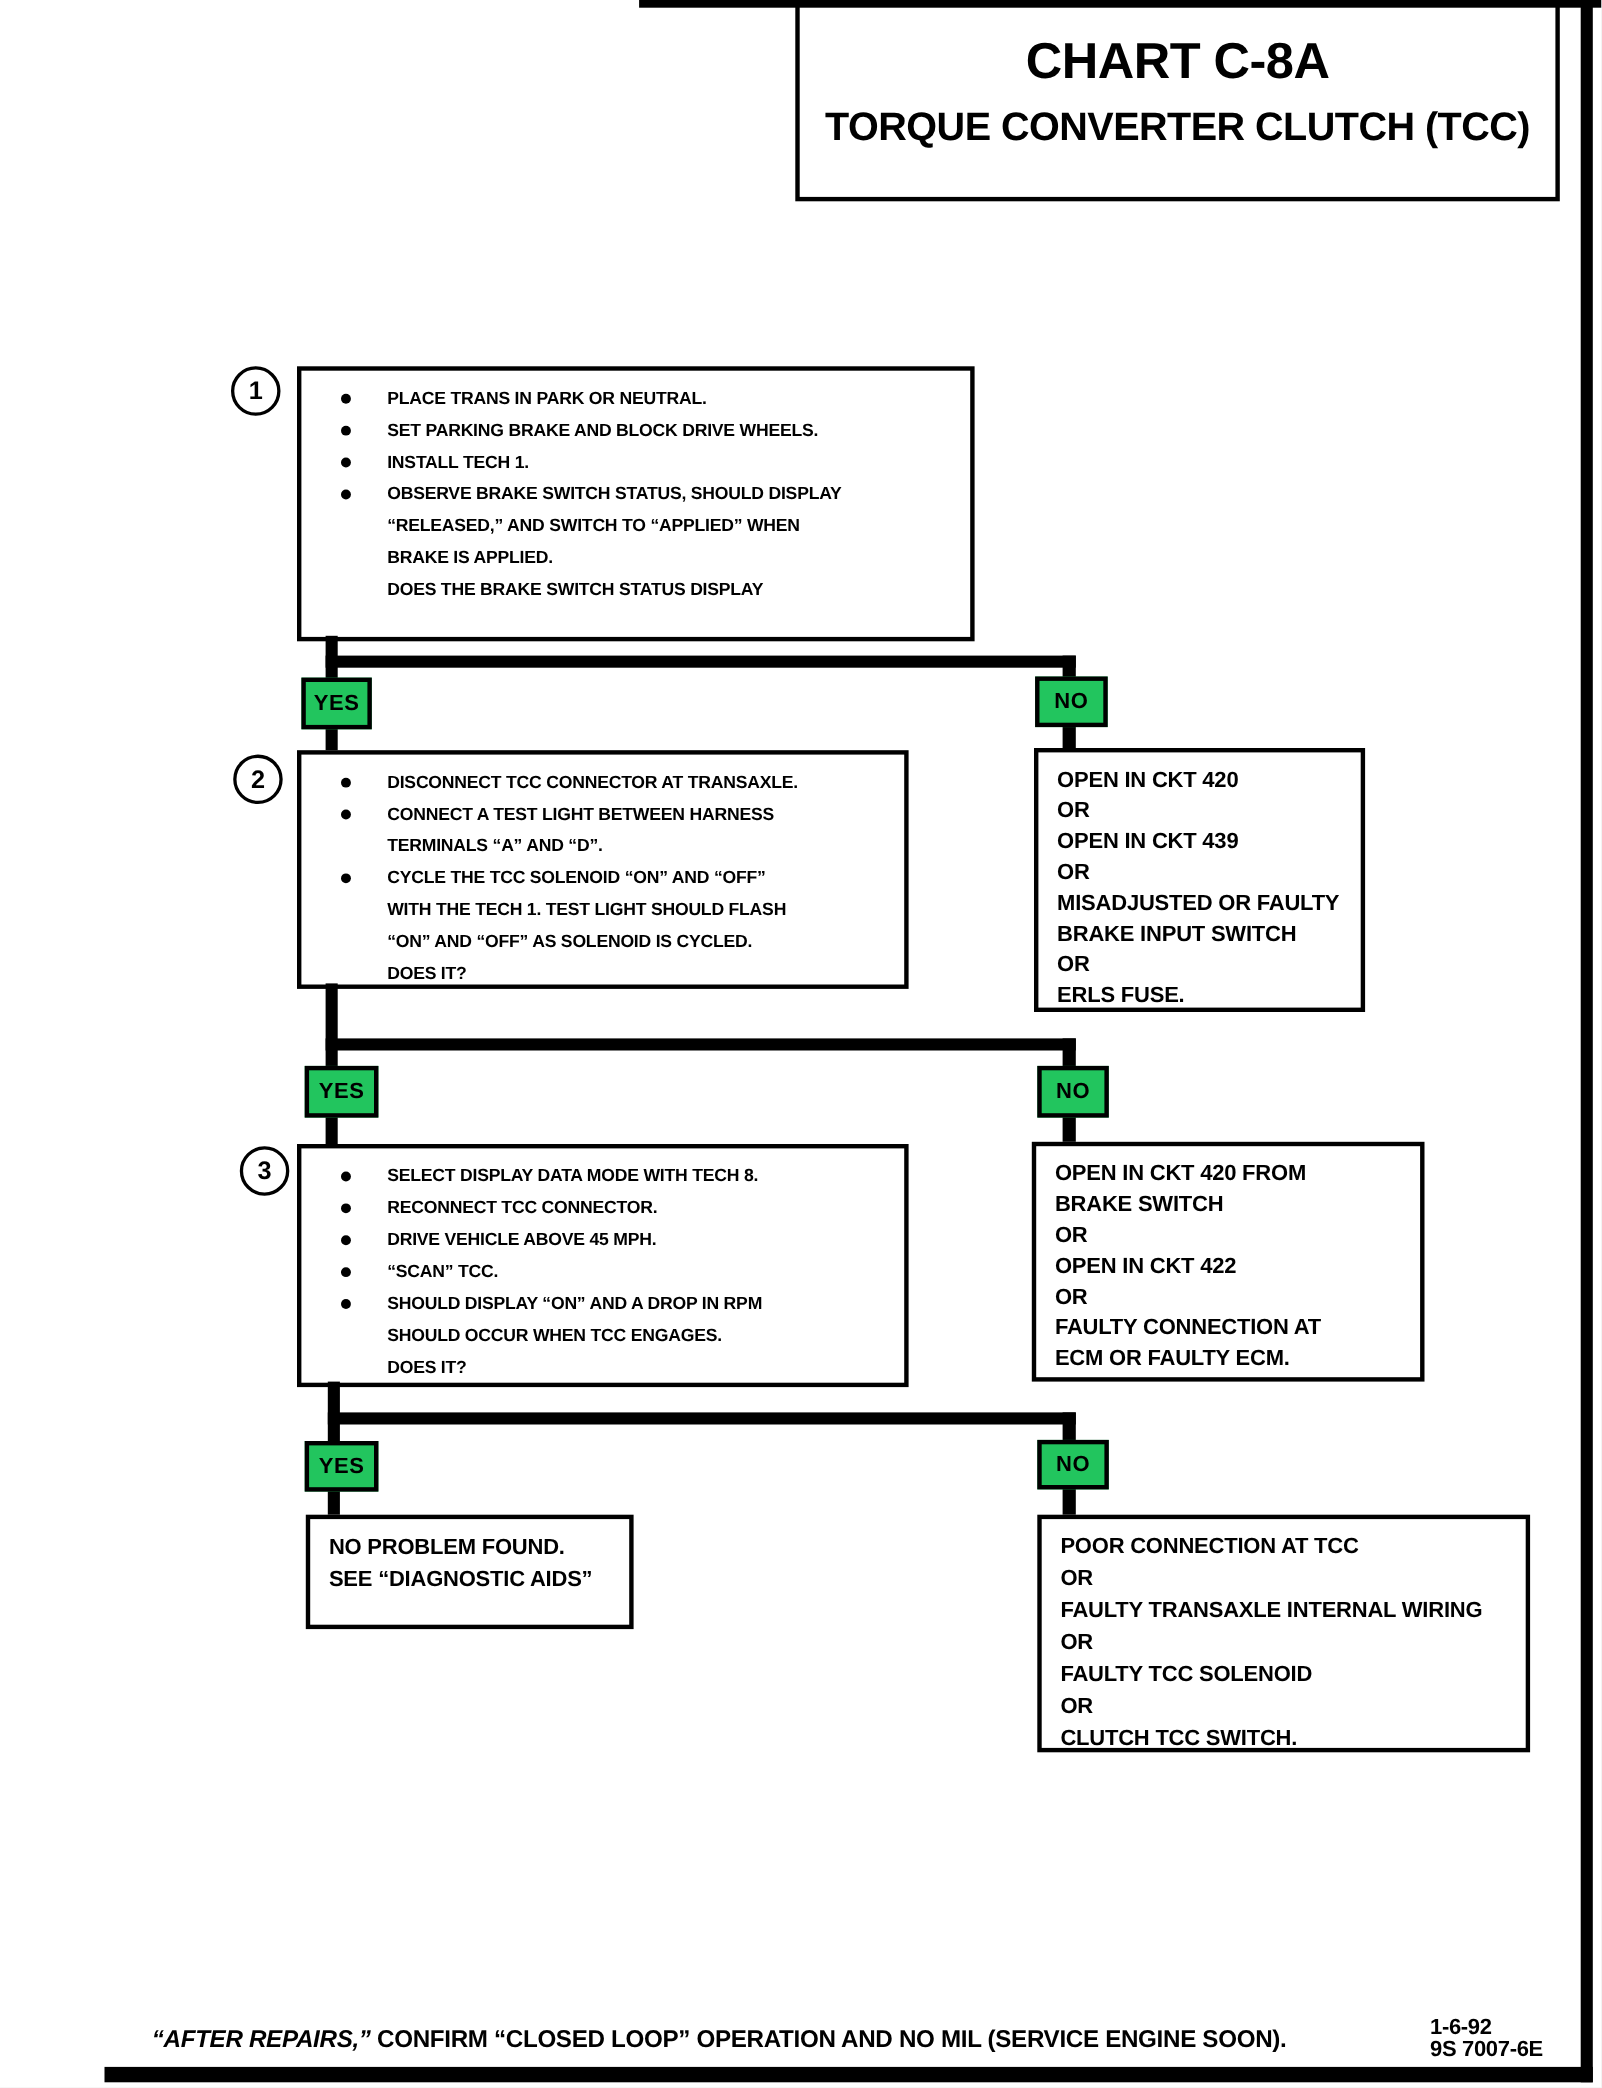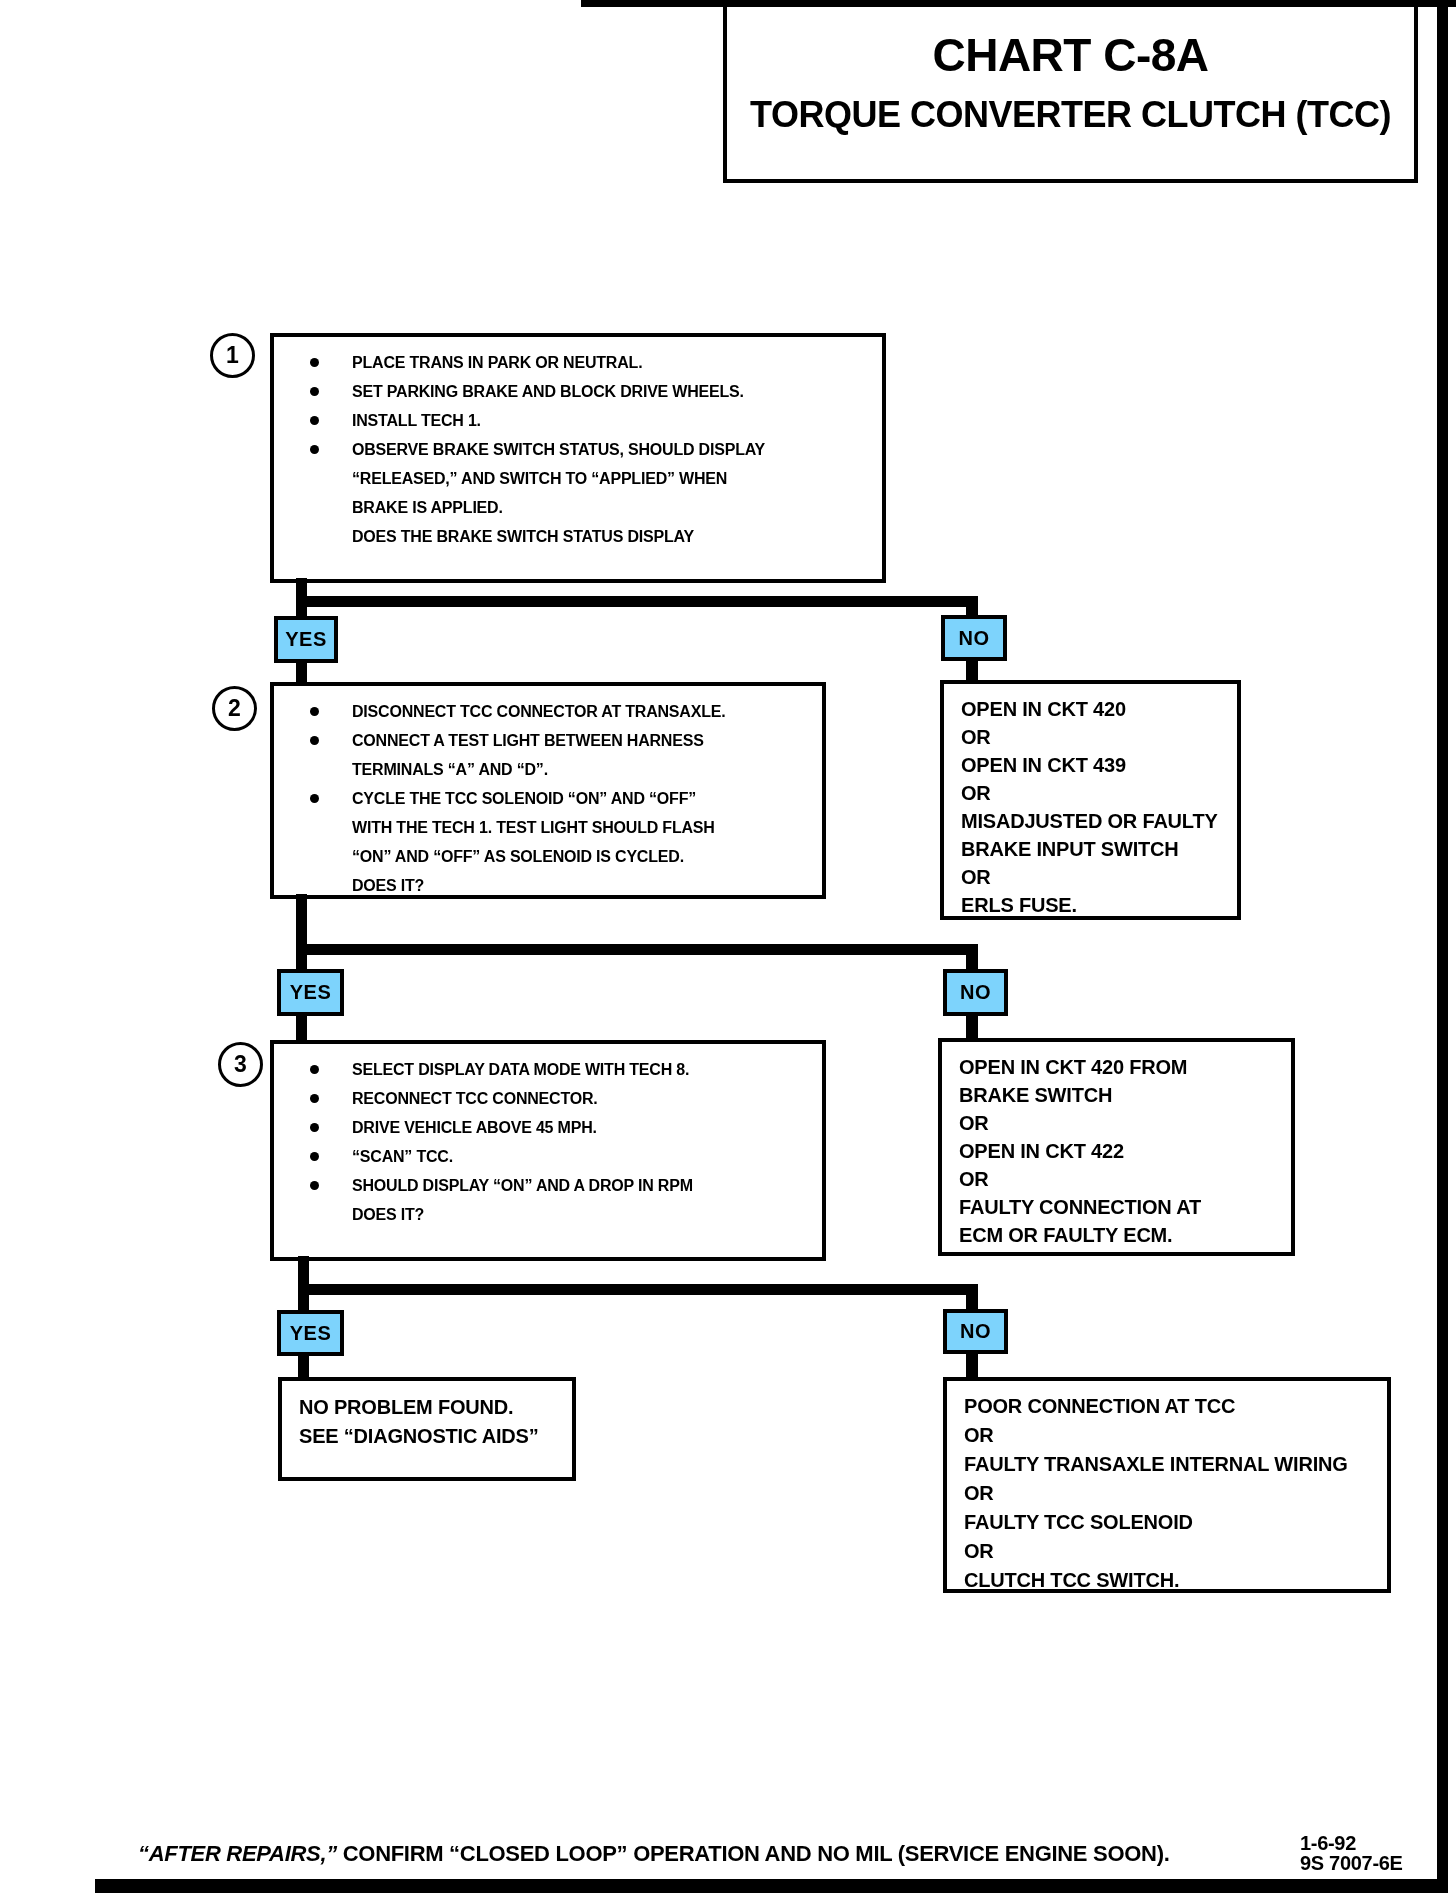--- a/index.html
+++ b/index.html
@@ -26,21 +26,21 @@
     border:3px solid #000;
     border-radius:50%;
     box-sizing:border-box;
     display:flex;align-items:center;justify-content:center;
     font-size:23px;
     background:#fff;
   }
   .tag{
     position:absolute;
     border:4px solid #000;
-    background:#7dd3fc;
+    background:#22c55e;
     box-sizing:border-box;
     display:flex;align-items:center;justify-content:center;
     font-size:20px;
     letter-spacing:.5px;
   }
   .steplines{
     padding-top:11px;
     font-size:16px;
     line-height:29px;
     letter-spacing:-.2px;
@@ -259,20 +259,24 @@
         <div class="bline">
           <span class="dot"></span>
           <span class="btext">“SCAN” TCC.</span>
         </div>
 
         <div class="bline">
           <span class="dot"></span>
           <span class="btext">SHOULD DISPLAY “ON” AND A DROP IN RPM</span>
         </div>
 
+        <div class="bline">
+          <span class="dot" style="visibility: hidden;"></span>
+          <span class="btext">SHOULD OCCUR WHEN TCC ENGAGES.</span>
+        </div>
 
         <div class="bline">
           <span class="dot" style="visibility: hidden;"></span>
           <span class="btext">DOES IT?</span>
         </div>
       </div>
   </div>
 
   <div class="bar" style="left:298px;top:1256px;width:11px;height:58px;"></div>
   <div class="bar" style="left:298px;top:1284px;width:680px;height:11px;"></div>

